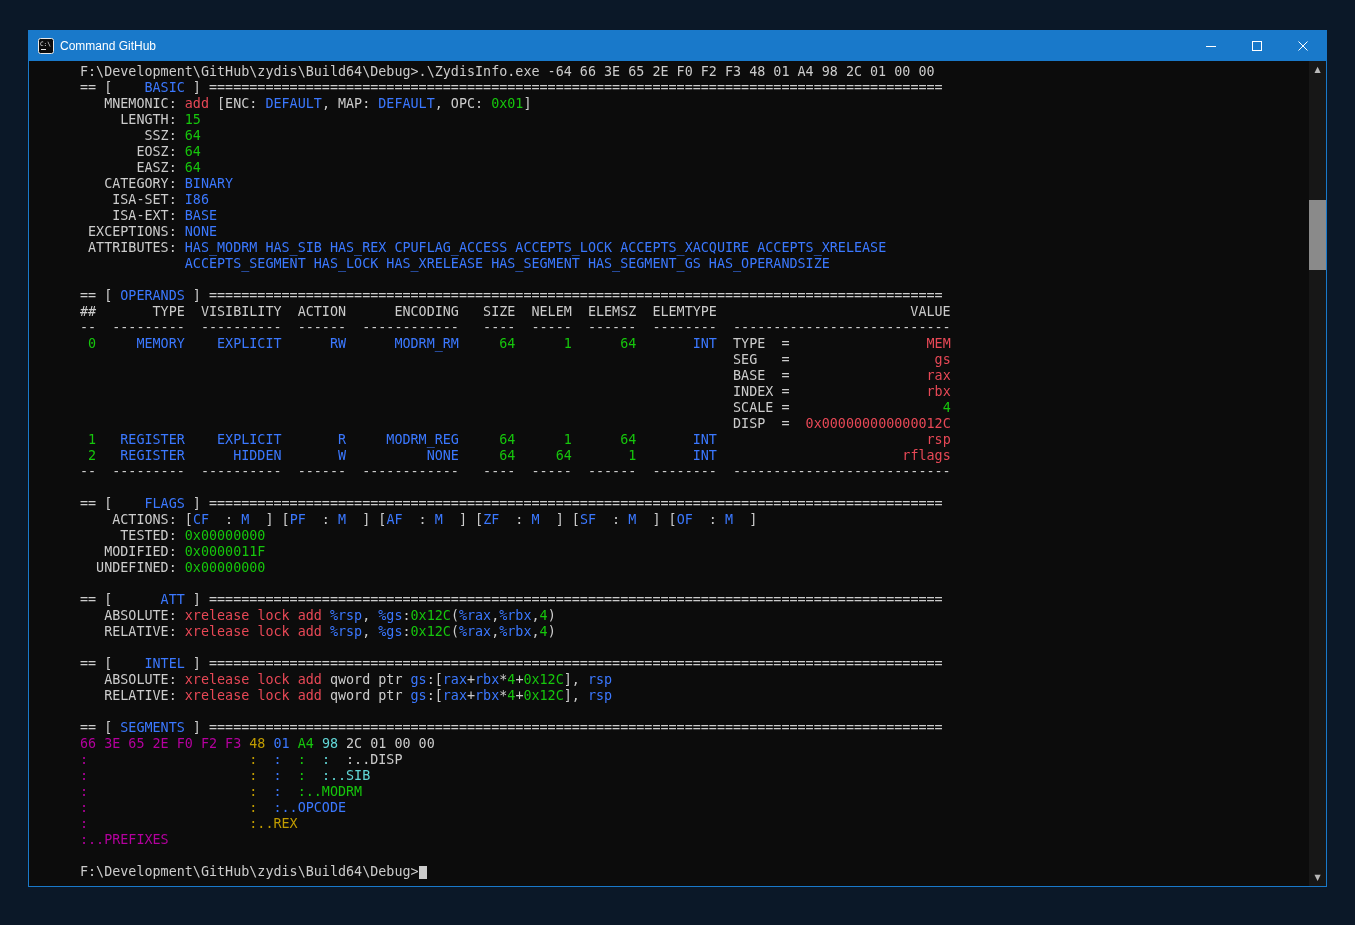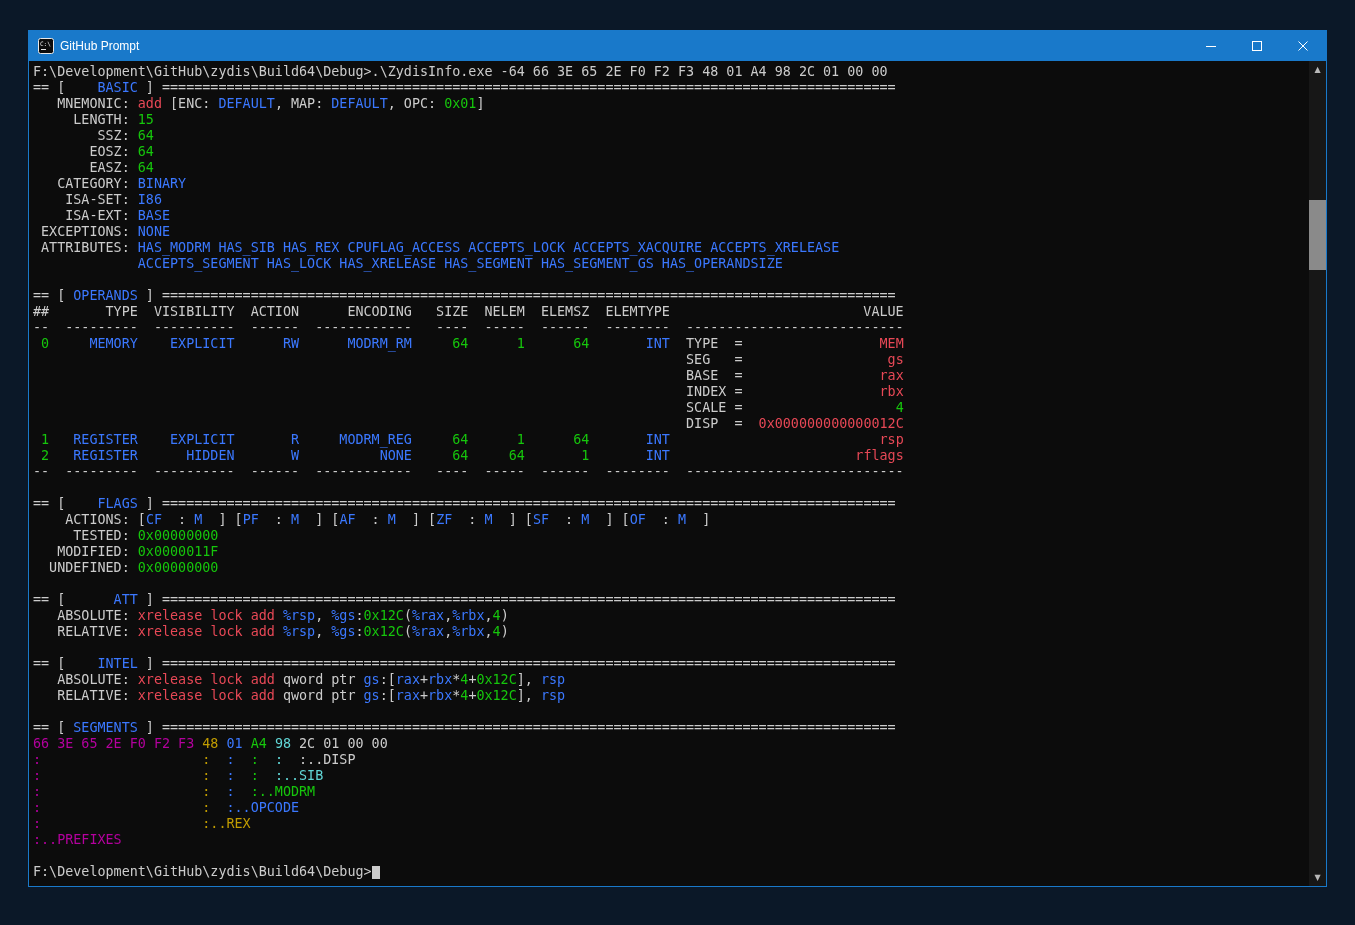--- a/index.html
+++ b/index.html
@@ -25,21 +25,21 @@
   .glyph-max { width:10px; height:10px; border:1px solid #FFFFFF; }
 
   .console { position:absolute; top:30px; left:0; right:0; bottom:0; background:var(--console_bg,#0C0C0C); }
   .output {
     position:absolute; top:0; left:0; right:17px; bottom:0;
     padding:3px 0 0 4px;
     font:13.4px/16px "DejaVu Sans Mono", monospace;
     white-space:pre; color:var(--text_default,#CCCCCC);
     overflow:hidden;
   }
-  .line { height:16px; }
+  .line { height:16px;margin-left:47px; }
   .cursor { display:inline-block; width:8px; height:13px; background:var(--text_default,#CCCCCC); vertical-align:text-bottom; }
 
   .scrollbar { position:absolute; top:0; right:0; bottom:0; width:17px; background:var(--scroll_track,#171717); }
   .sb-btn {
     position:absolute; left:0; width:17px; height:17px;
     color:var(--scroll_arrow,#B8B8B8);
     font:8px "DejaVu Sans", sans-serif;
     display:flex; align-items:center; justify-content:center;
   }
   .sb-up { top:0; } .sb-down { bottom:0; }
@@ -50,21 +50,21 @@
 
 <div class="desktop">
   <div class="window">
 
     <div class="titlebar">
       <svg class="tb-icon" width="16" height="16" viewBox="0 0 16 16">
         <rect x="0.5" y="0.5" width="15" height="15" rx="2" fill="#0C0C0C" stroke="#E8E8E8" stroke-width="1"></rect>
         <text x="2" y="8" font-size="6" fill="#E8E8E8" font-family="DejaVu Sans Mono, monospace">C:\</text>
         <rect x="3" y="11" width="5" height="1" fill="#E8E8E8"></rect>
       </svg>
-      <span class="title">GitHub Prompt</span>
+      <span class="title">Command GitHub</span>
       <div class="controls">
         <div class="ctrl">
           <div class="glyph-min"></div>
         </div>
         <div class="ctrl">
           <div class="glyph-max"></div>
         </div>
         <div class="ctrl">
           <svg width="10" height="10" viewBox="0 0 10 10">
             <line x1="0.5" y1="0.5" x2="9.5" y2="9.5" stroke="#FFFFFF" stroke-width="1"></line>

